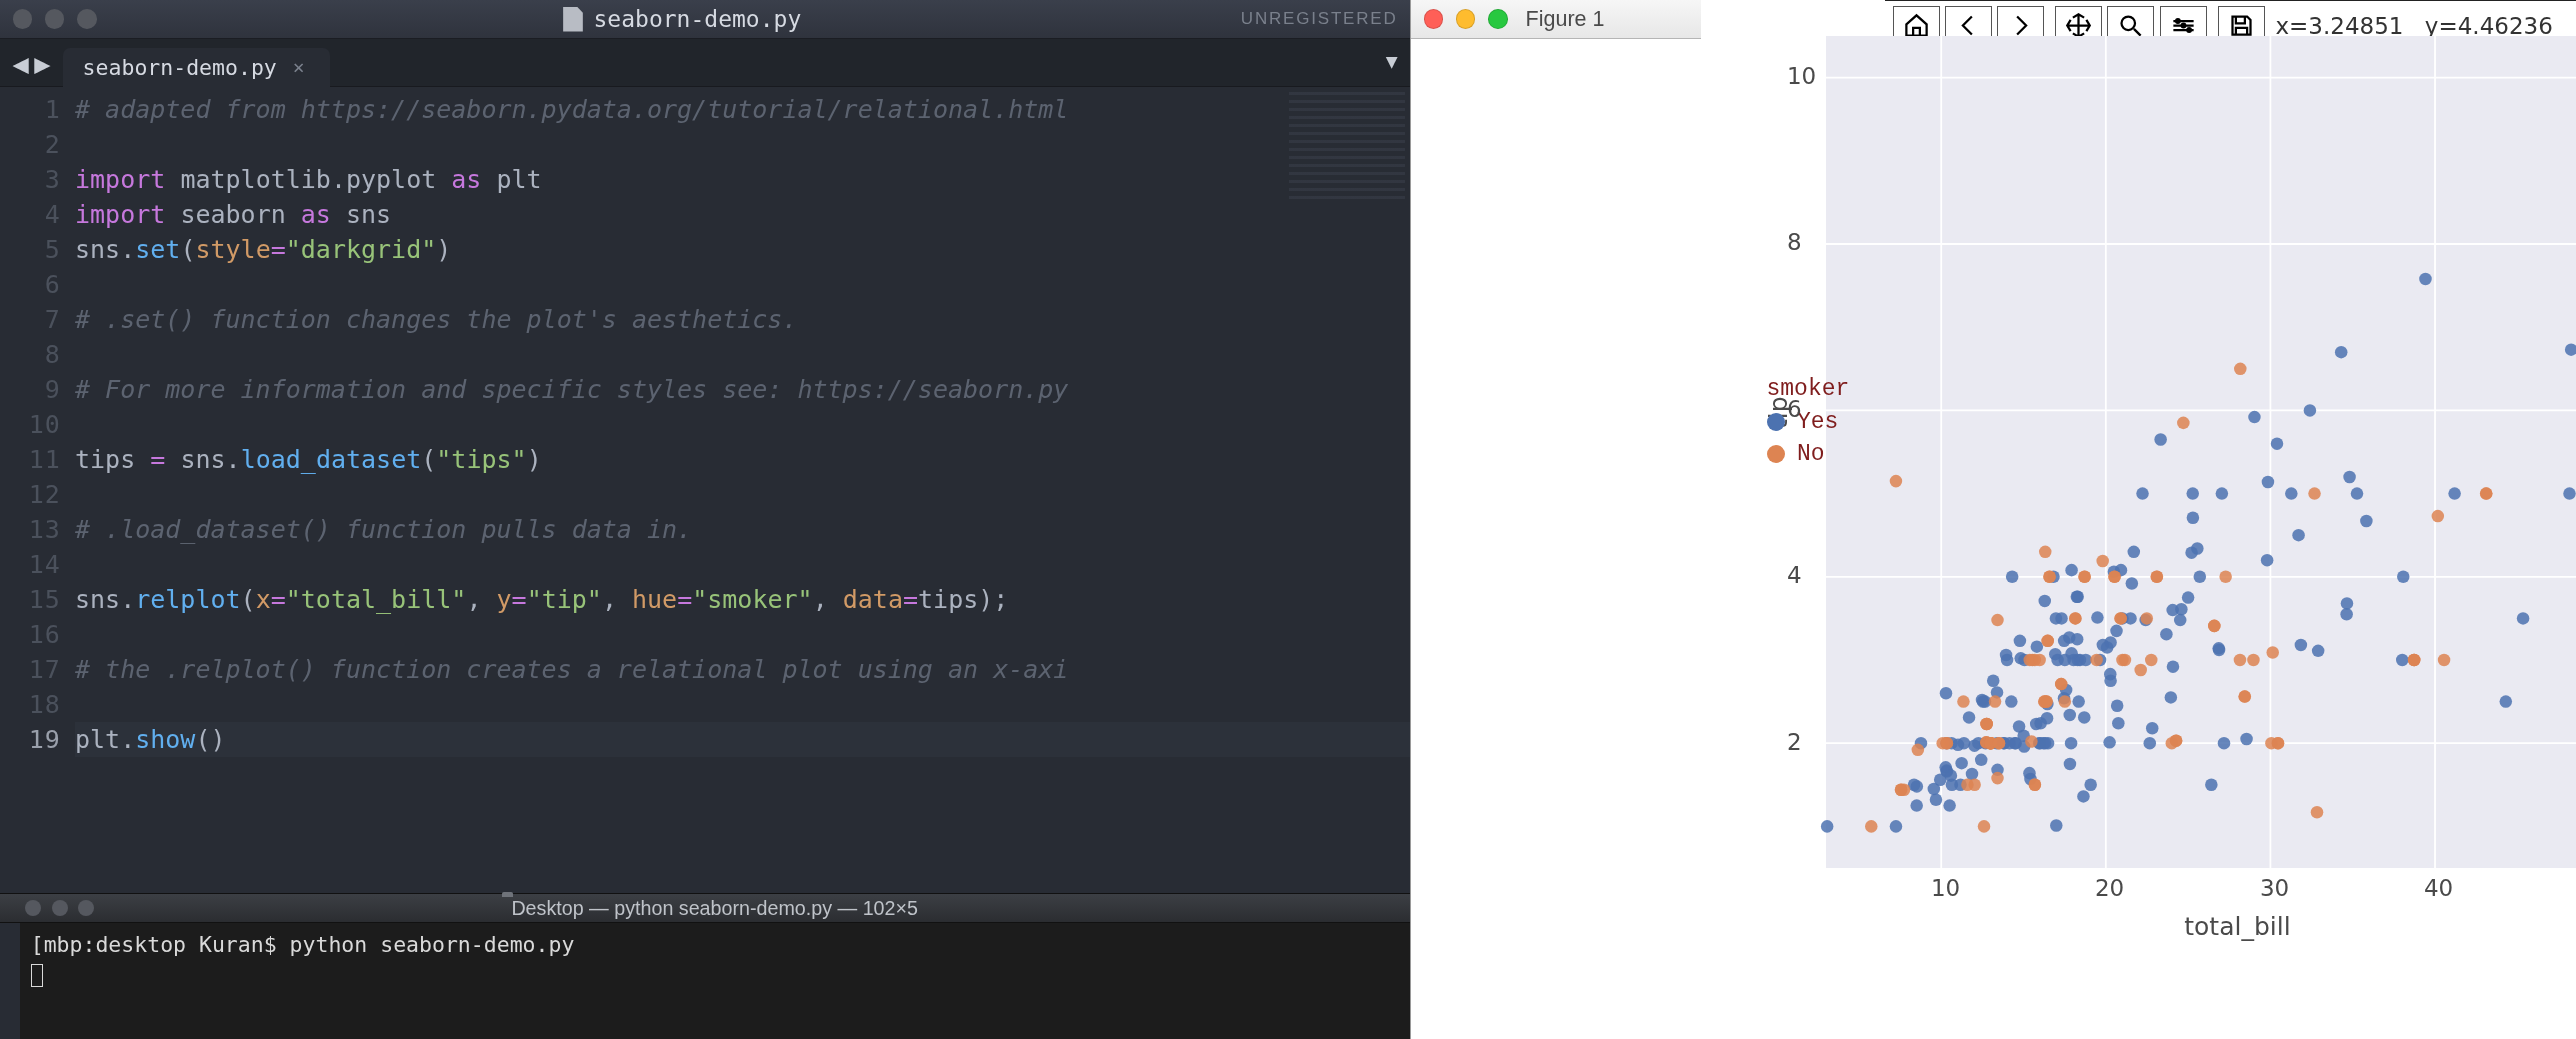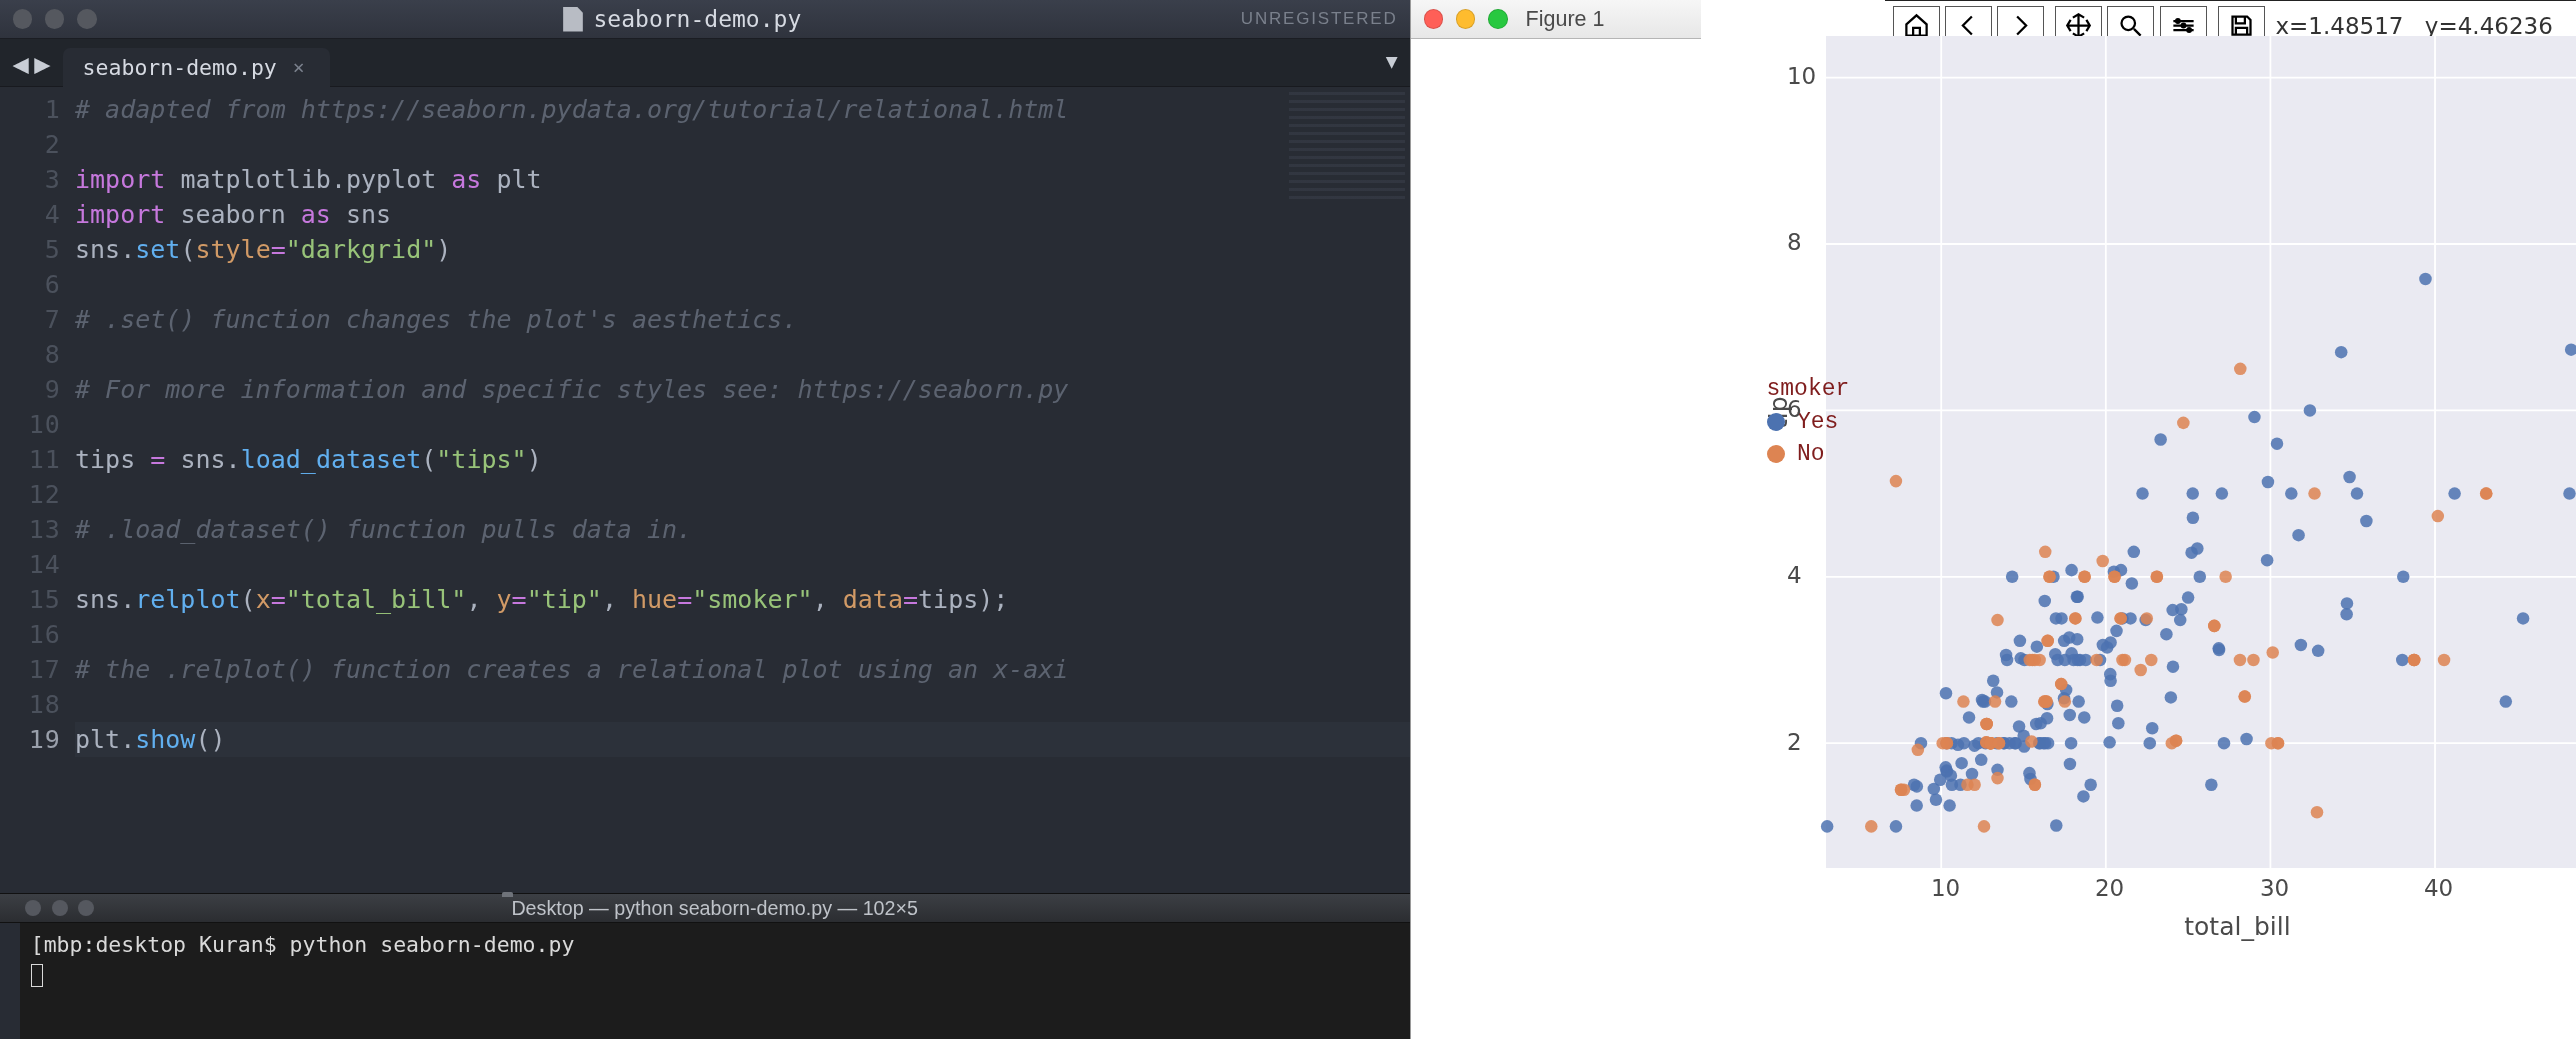--- a/index.html
+++ b/index.html
@@ -605,17 +605,17 @@
           <circle cx="17" cy="16" r="1.6" fill="#000"></circle>
         </svg>
       </div>
     <div class="tb-btn">
         <svg viewBox="0 0 24 24" fill="none" stroke="#000" stroke-width="2">
           <path d="M4 4h13l3 3v13H4z"></path>
           <path d="M7 4v6h8V4M7 20v-6h10v6"></path>
         </svg>
       </div>
     <span class="sp"></span>
-    <span class="coord">x=1.48517</span>
+    <span class="coord">x=3.24851</span>
     <span class="coord">y=4.46236</span>
   </div>
 </div>
 
 
 </body></html>

